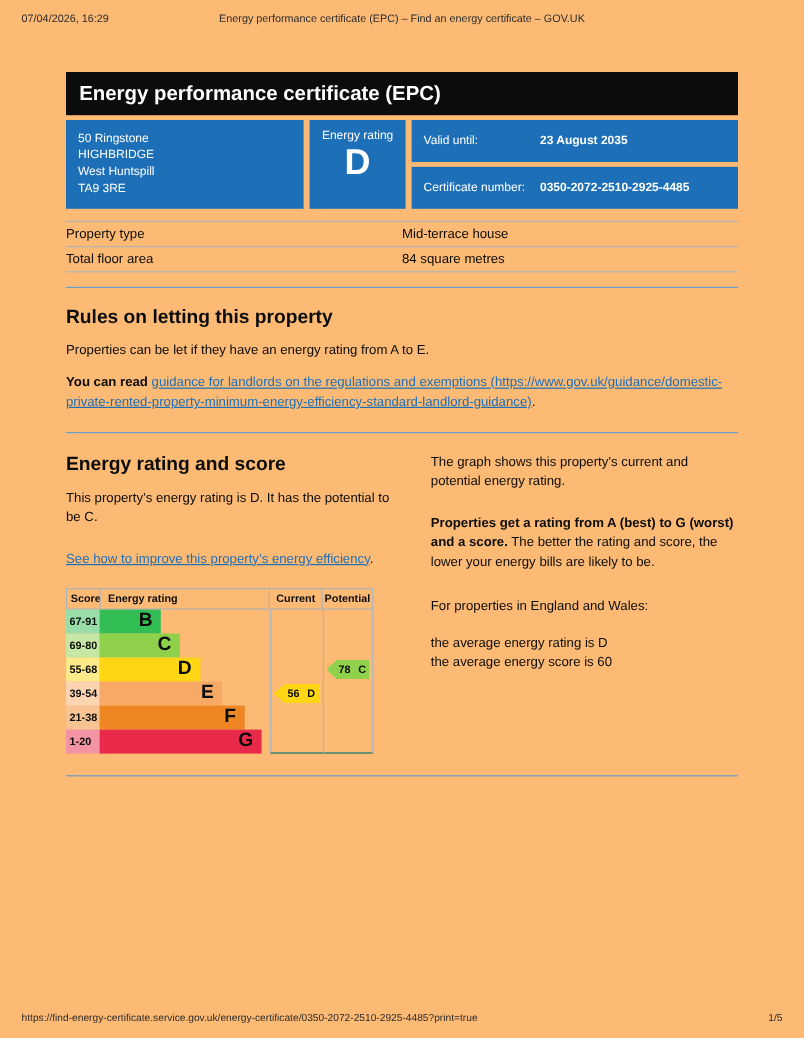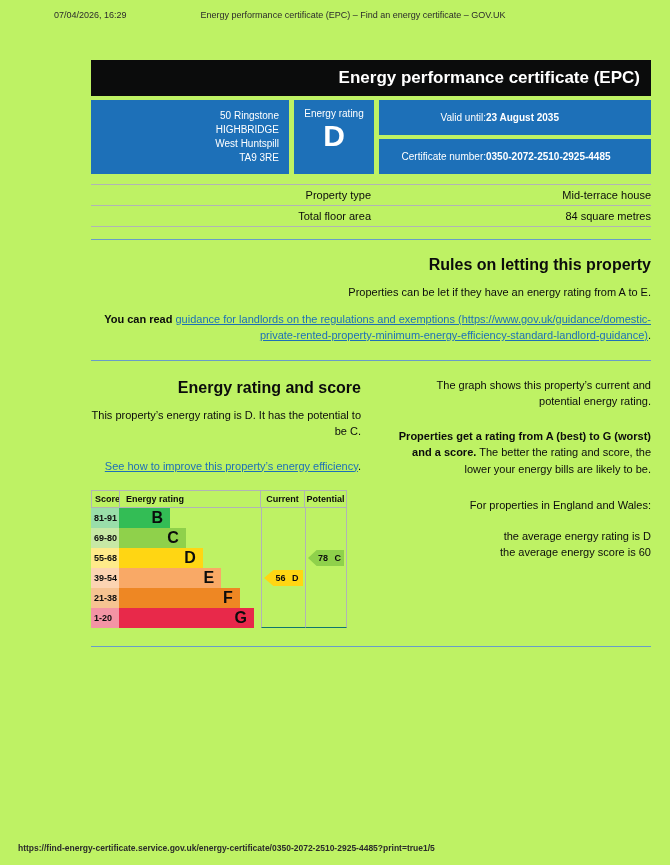--- a/index.html
+++ b/index.html
@@ -1,27 +1,27 @@
 <!DOCTYPE html>
 <html><head>
 <meta charset="utf-8">
 <style>
   * { margin:0; padding:0; box-sizing:border-box; }
   html,body { background:#fff; }
   .page {
-    width:670px; height:865px; position:relative; background:#bef264;
-    font-family:"Liberation Sans", sans-serif; color:#0b0c0c; overflow:hidden;padding-left:36px;
+    width:670px; height:865px; position:relative; background:#fdba74;
+    font-family:"Liberation Sans", sans-serif; color:#0b0c0c; overflow:hidden;
   }
   
   .meta { position:relative; padding:10px 18px 0 18px; font-size:9px; color:#2b2b2b; height:22px; }
   .meta-date { position:absolute; left:18px; top:10px; }
   .meta-title { position:absolute; left:0; right:0; top:10px; text-align:center; }
-  .pfooter { position:absolute; left:18px; right:18px; bottom:12px; display:flex; justify-content:flex-start; font-size:8.5px; color:#2b2b2b;font-weight:bold; }
-
-  .content { margin:38px 55px 0 55px; width:560px;text-align:right; }
+  .pfooter { position:absolute; left:18px; right:18px; bottom:12px; display:flex; justify-content:space-between; font-size:8.5px; color:#2b2b2b; }
+
+  .content { margin:38px 55px 0 55px; width:560px; }
 
   .banner { background:#0b0c0c; color:#fff; padding:8px 11px; }
   .banner h1 { font-size:17px; font-weight:bold; }
 
   .summary { display:flex; gap:5px; margin-top:4px; color:#fff;border-radius:15px; }
   .summary .cell { background:#1d70b8; }
   .addr { flex:0 0 198px; padding:9px 10px; font-size:10px; line-height:1.4; }
   .rating-cell { flex:0 0 80px; display:flex; flex-direction:column; align-items:center; padding-top:8px; }
   .rating-cell .rlabel { font-size:10px; }
   .rating-cell .rletter { font-size:30px; font-weight:bold; line-height:1.1; }
@@ -138,21 +138,21 @@
         <div class="chart">
           <div class="chart-header">
             <div class="h-score">Score</div>
             <div class="h-rating">Energy rating</div>
             <div class="h-current">Current</div>
             <div class="h-potential">Potential</div>
           </div>
           <div class="chart-body">
             <div class="rowsbox">
               <div class="band-row">
-                <div class="score-cell" style="background: rgb(153, 222, 169);">81-91</div>
+                <div class="score-cell" style="background: rgb(153, 222, 169);">67-91</div>
                 <div class="bar-wrap">
                     <div class="band-bar" style="background: rgb(51, 189, 85); width: 36%;">
                       <span>B</span>
                     </div>
                   </div>
               </div>
               <div class="band-row">
                 <div class="score-cell" style="background: rgb(199, 232, 165);">69-80</div>
                 <div class="bar-wrap">
                     <div class="band-bar" style="background: rgb(143, 209, 75); width: 47%;">

